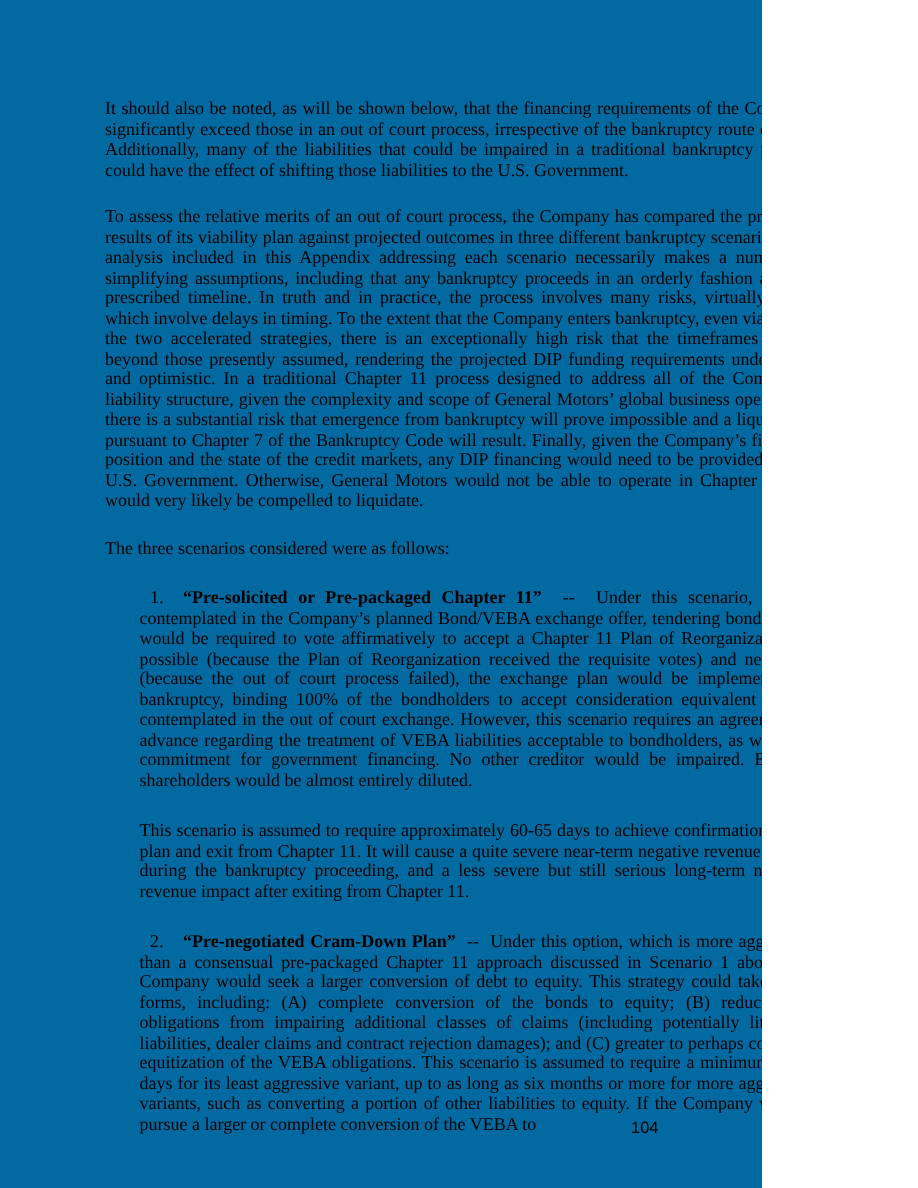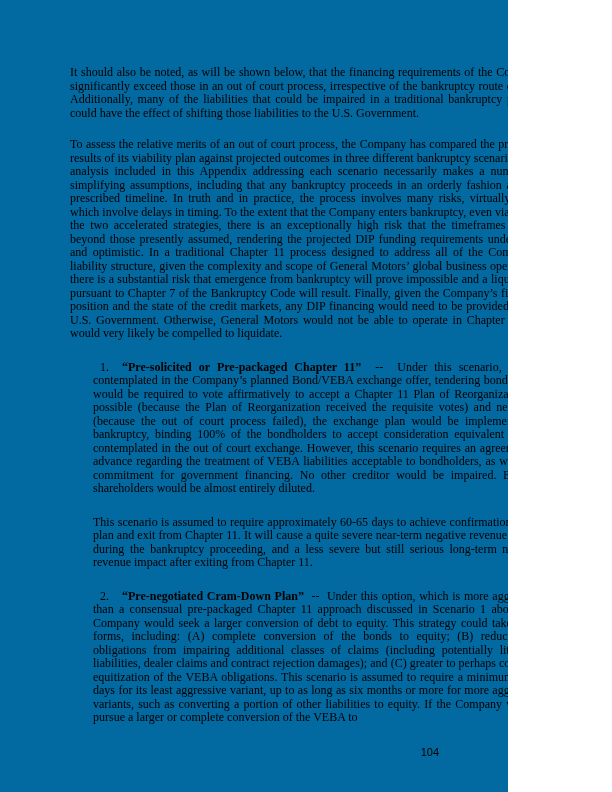--- a/index.html
+++ b/index.html
@@ -55,18 +55,19 @@
     color: #000000;
   }
 </style>
 </head>
 <body>
 
 <div class="page">
   <div class="content" id="doc-body">
       <p>It should also be noted, as will be shown below, that the financing requirements of the Company significantly exceed those in an out of court process, irrespective of the bankruptcy route chosen.  Additionally, many of the liabilities that could be impaired in a traditional bankruptcy process could have the effect of shifting those liabilities to the U.S. Government.</p>
       <p>To assess the relative merits of an out of court process, the Company has compared the projected results of its viability plan against projected outcomes in three different bankruptcy scenarios.  The analysis included in this Appendix addressing each scenario necessarily makes a number of simplifying assumptions, including that any bankruptcy proceeds in an orderly fashion along a prescribed timeline.  In truth and in practice, the process involves many risks, virtually all of which involve delays in timing.  To the extent that the Company enters bankruptcy, even via one of the two accelerated strategies, there is an exceptionally high risk that the timeframes extend beyond those presently assumed, rendering the projected DIP funding requirements understated and optimistic.  In a traditional Chapter 11 process designed to address all of the Company’s liability structure, given the complexity and scope of General Motors’ global business operations, there is a substantial risk that emergence from bankruptcy will prove impossible and a liquidation pursuant to Chapter 7 of the Bankruptcy Code will result.  Finally, given the Company’s financial position and the state of the credit markets, any DIP financing would need to be provided by the U.S. Government.  Otherwise, General Motors would not be able to operate in Chapter 11 and would very likely be compelled to liquidate.</p>
+      <p>The three scenarios considered were as follows:</p>
       <p class="list list-first"><span class="num">1.</span><span class="gap"></span><b>“Pre-solicited or Pre-packaged Chapter 11”</b>&nbsp; -- &nbsp;Under this scenario, and as contemplated in the Company’s planned Bond/VEBA exchange offer, tendering bondholders would be required to vote affirmatively to accept a Chapter 11 Plan of Reorganization.  If possible (because the Plan of Reorganization received the requisite votes) and necessary (because the out of court process failed), the exchange plan would be implemented in bankruptcy, binding 100% of the bondholders to accept consideration equivalent to that contemplated in the out of court exchange. However, this scenario requires an agreement in advance regarding the treatment of VEBA liabilities acceptable to bondholders, as well as a commitment for government financing. No other creditor would be impaired.  Existing shareholders would be almost entirely diluted.</p>
       <p class="list">This scenario is assumed to require approximately 60-65 days to achieve confirmation of the plan and exit from Chapter 11.  It will cause a quite severe near-term negative revenue impact during the bankruptcy proceeding, and a less severe but still serious long-term negative revenue impact after exiting from Chapter 11.</p>
       <p class="list list-first"><span class="num">2.</span><span class="gap"></span><b>“Pre-negotiated Cram-Down Plan”</b>&nbsp; -- &nbsp;Under this option, which is more aggressive than a consensual pre-packaged Chapter 11 approach discussed in Scenario 1 above, the Company would seek a larger conversion of debt to equity.  This strategy could take many forms, including:  (A) complete conversion of the bonds to equity; (B) reduction in obligations from impairing additional classes of claims (including potentially litigation liabilities, dealer claims and contract rejection damages); and (C) greater to perhaps complete equitization of the VEBA obligations. This scenario is assumed to require a minimum of 90 days for its least aggressive variant, up to as long as six months or more for more aggressive variants, such as converting a portion of other liabilities to equity.  If the Company were to pursue a larger or complete conversion of the VEBA to</p>
     </div>
   <div class="page-number">104</div>
 </div>
 
 </body></html>

